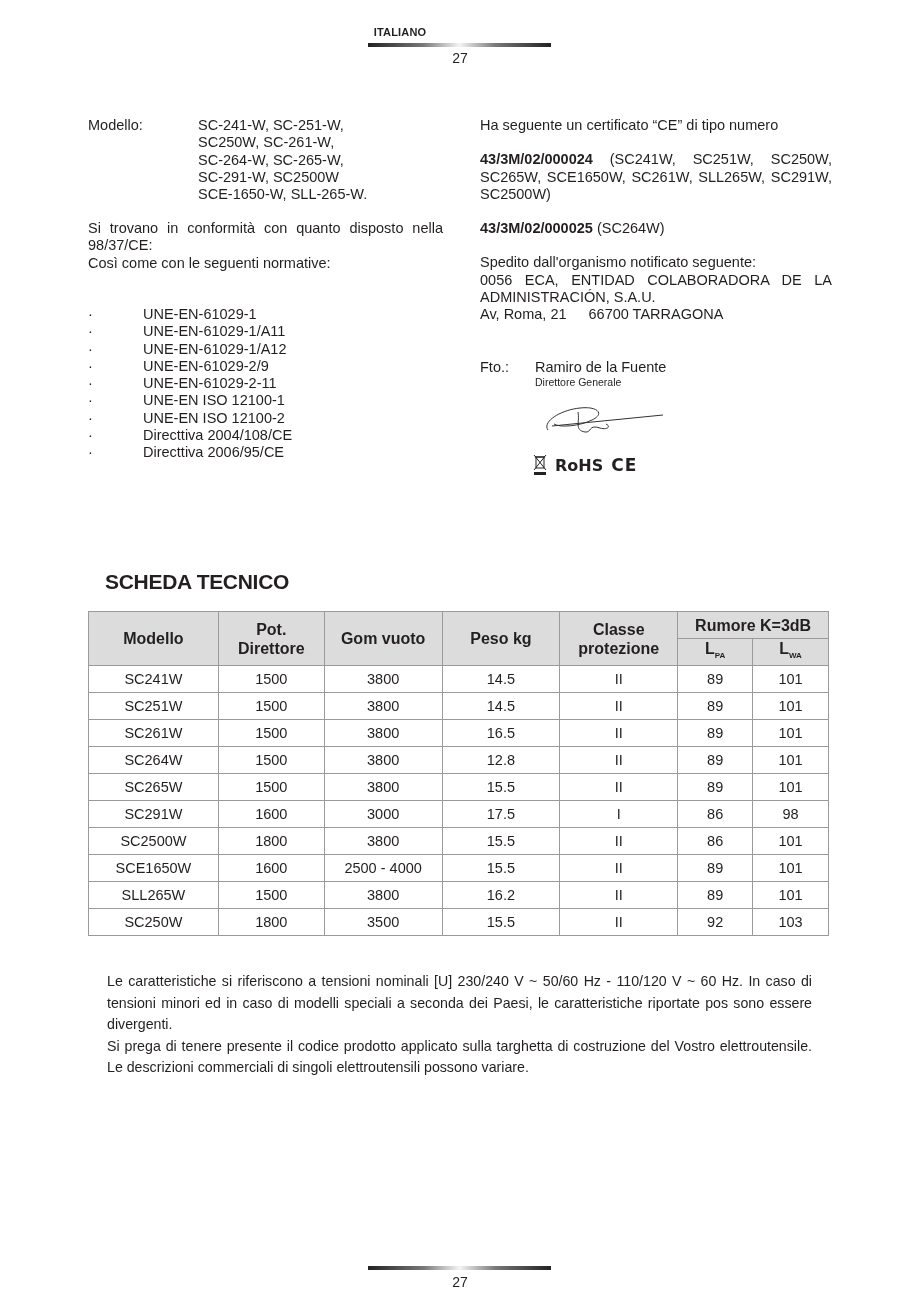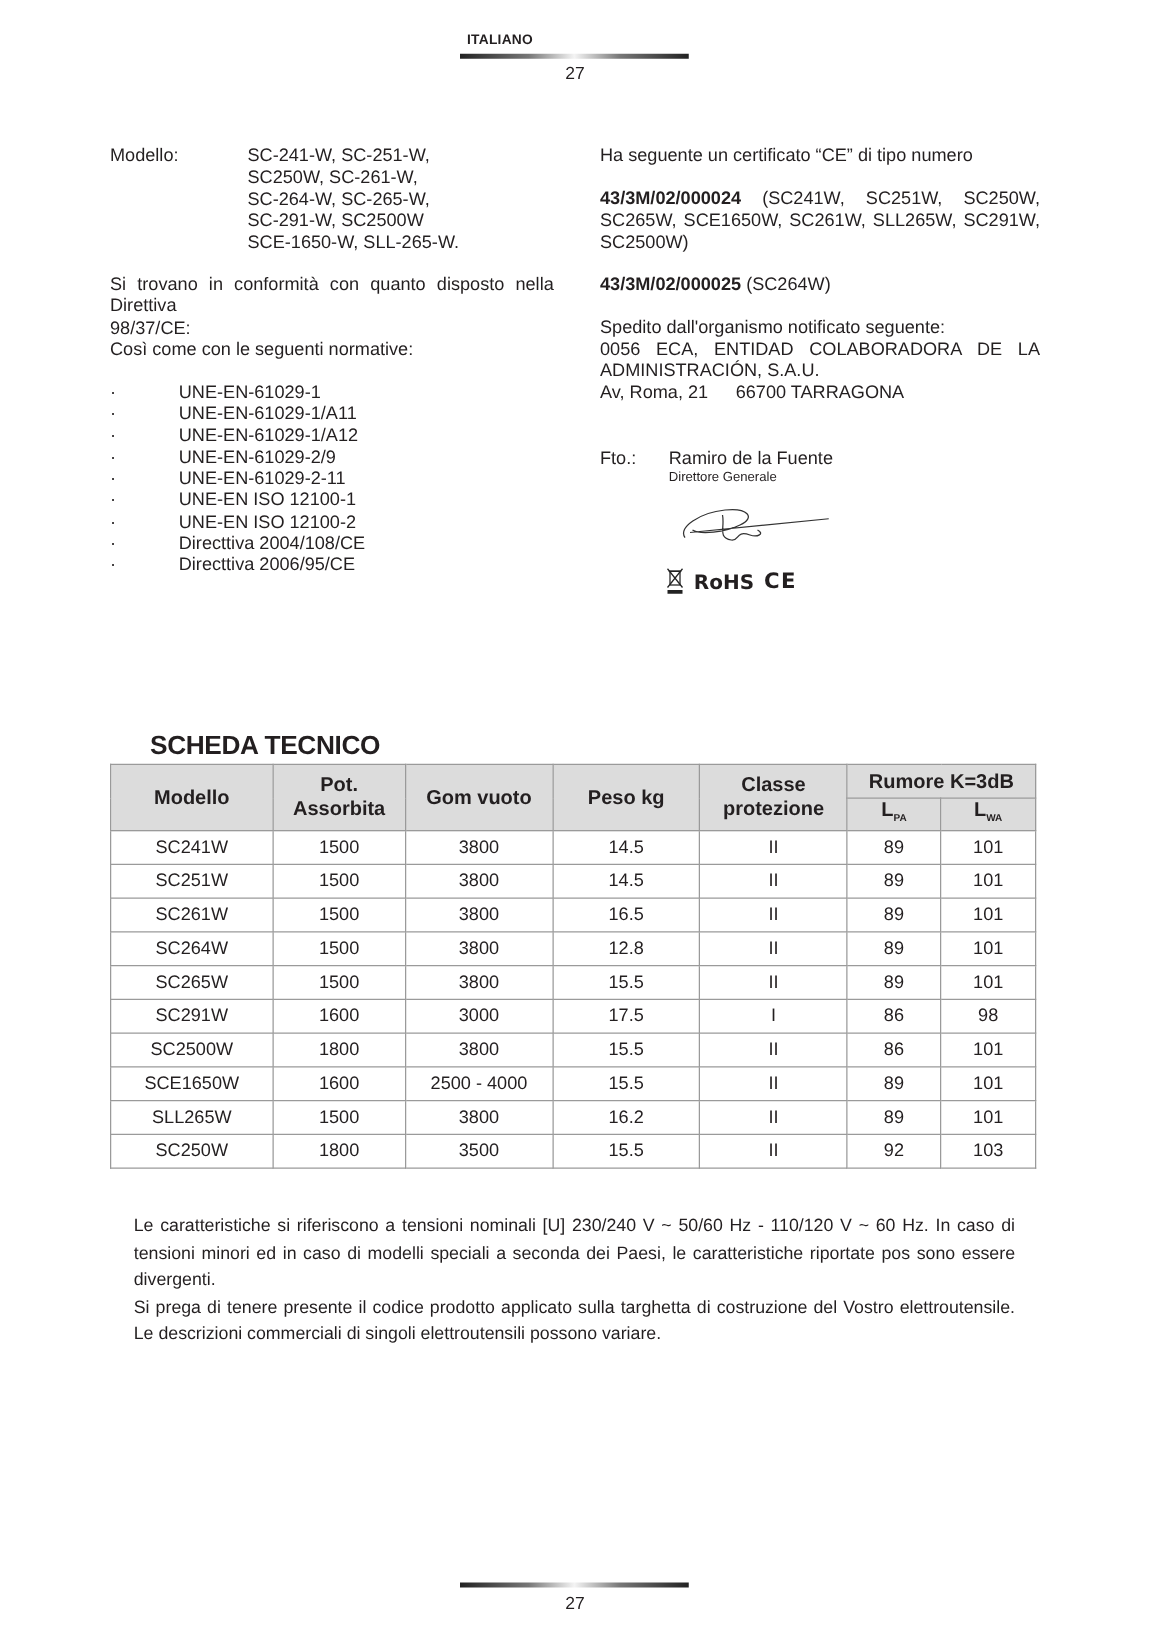--- a/index.html
+++ b/index.html
@@ -8,21 +8,21 @@
   .abs { position:absolute; }
   .rule { position:absolute; left:368px; width:183px; height:4px;
           background:linear-gradient(to right,#222 0%,#777 30%,#f4f4f4 50%,#777 70%,#222 100%); }
   .hdr-lang { left:0; width:800px; top:26px; text-align:center; font-size:11px; font-weight:bold; letter-spacing:0.2px; }
   .pg { left:0; width:920px; text-align:center; font-size:14px; }
   .txt { font-size:14.5px; line-height:17.3px; }
   .just { text-align:justify; text-align-last:left; }
   .bold { font-weight:bold; }
   .list-row { display:flex; height:17.3px; }
   .bullet { width:55px; padding-left:0px; }
-  h2 { margin:15px; font-size:21px; font-weight:bold; letter-spacing:-0.3px; }
+  h2 { margin:0; font-size:21px; font-weight:bold; letter-spacing:-0.3px; }
   table { border-collapse:collapse; font-size:14.5px; }
   td, th { border:1px solid #9a9a9a; text-align:center; padding:0; }
   th { background:#dcdcdc; font-weight:bold; font-size:16px; line-height:19px; }
   td { height:26px; }
   .sub { font-size:8px; vertical-align:-4px; font-weight:bold; }
   .notes { font-size:14.2px; line-height:21.5px; text-align:justify; }
   .icons { display:flex; align-items:center; gap:8px; font-size:18px;font-weight:bold; }
 </style>
 </head>
 <body>
@@ -39,21 +39,20 @@
       <div>SC250W, SC-261-W,</div>
       <div>SC-264-W, SC-265-W,</div>
       <div>SC-291-W, SC2500W</div>
       <div>SCE-1650-W, SLL-265-W.</div>
     </div>
   </div>
 </div>
 
 <div class="abs txt" style="left:88px; top:220px; width:355px;">
   <div class="just" style="text-align-last:justify;">Si trovano in conformità con quanto disposto nella</div>
-  <div>Direttiva</div>
   <div>98/37/CE:</div>
   <div>Così come con le seguenti normative:</div>
 </div>
 
 <div class="abs txt" style="left:88px; top:306px; width:360px;">
   <div class="list-row">
       <span class="bullet">·</span>
       <span>UNE-EN-61029-1</span>
     </div>
   <div class="list-row">
@@ -144,21 +143,21 @@
       <col style="width:118px">
       <col style="width:118px">
       <col style="width:75px">
       <col style="width:76px">
   </colgroup>
   <thead>
     <tr style="height:27px;">
       <th rowspan="2">Modello</th>
       <th rowspan="2">
           <div>Pot.</div>
-          <div>Assorbita</div>
+          <div>Direttore</div>
         </th>
       <th rowspan="2">Gom vuoto</th>
       <th rowspan="2">Peso kg</th>
       <th rowspan="2">
           <div>Classe</div>
           <div>protezione</div>
         </th>
       <th colspan="2">Rumore K=3dB</th>
     </tr>
     <tr style="height:25px;">

